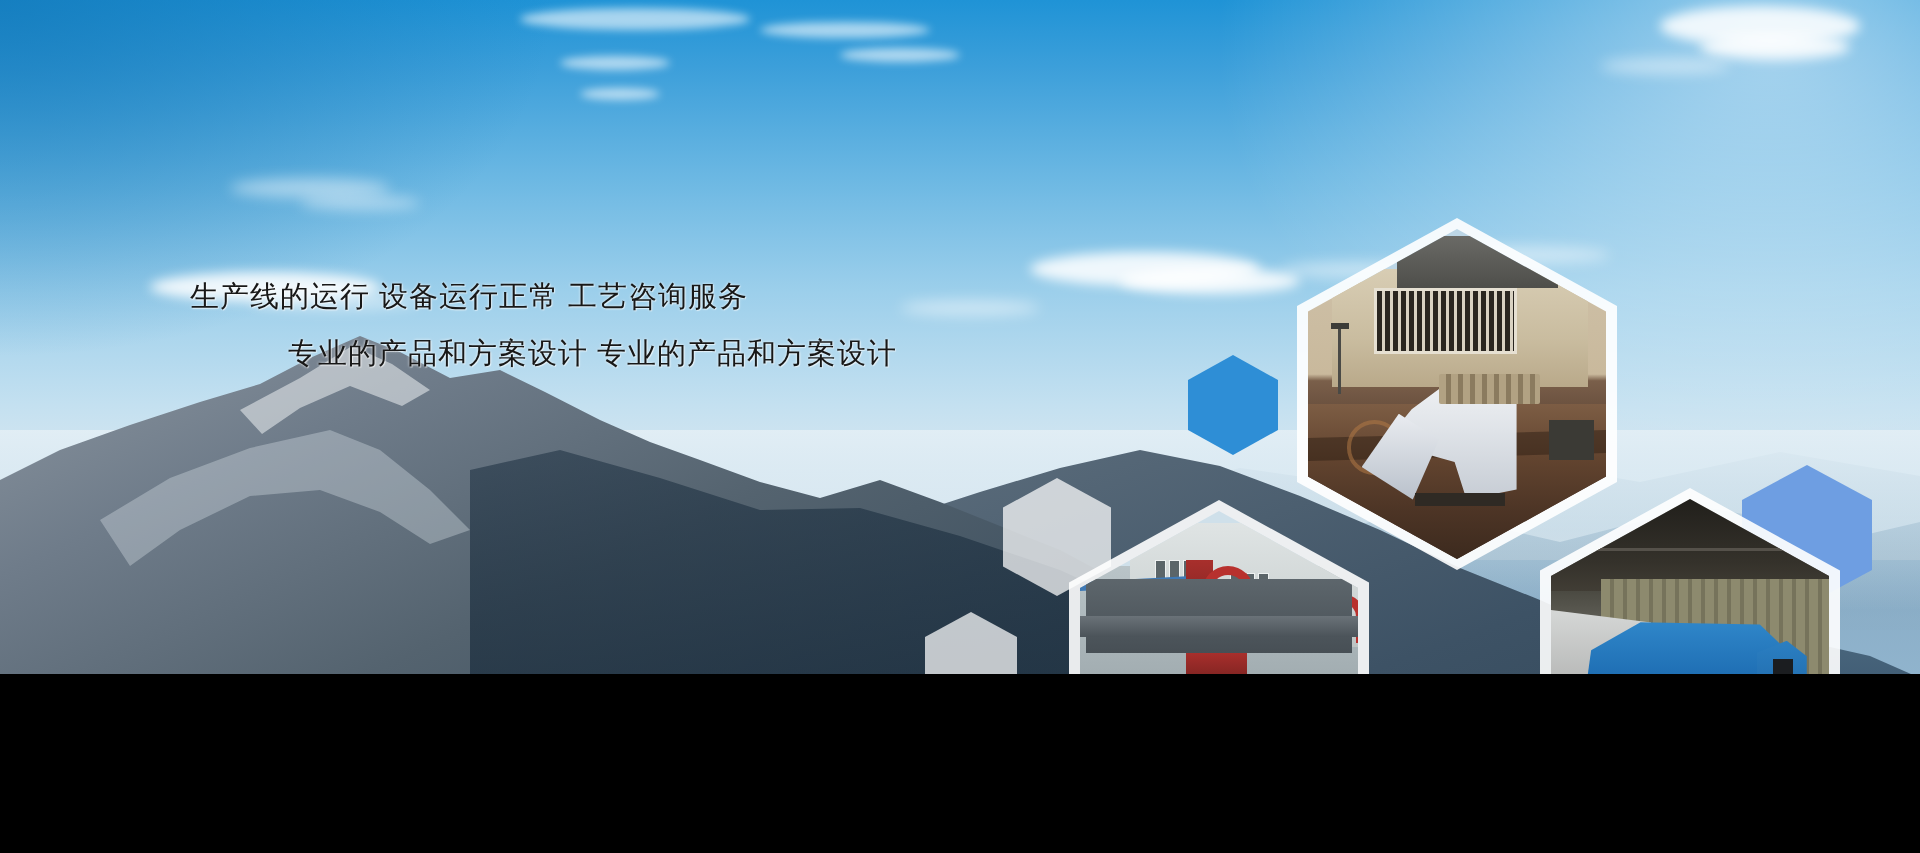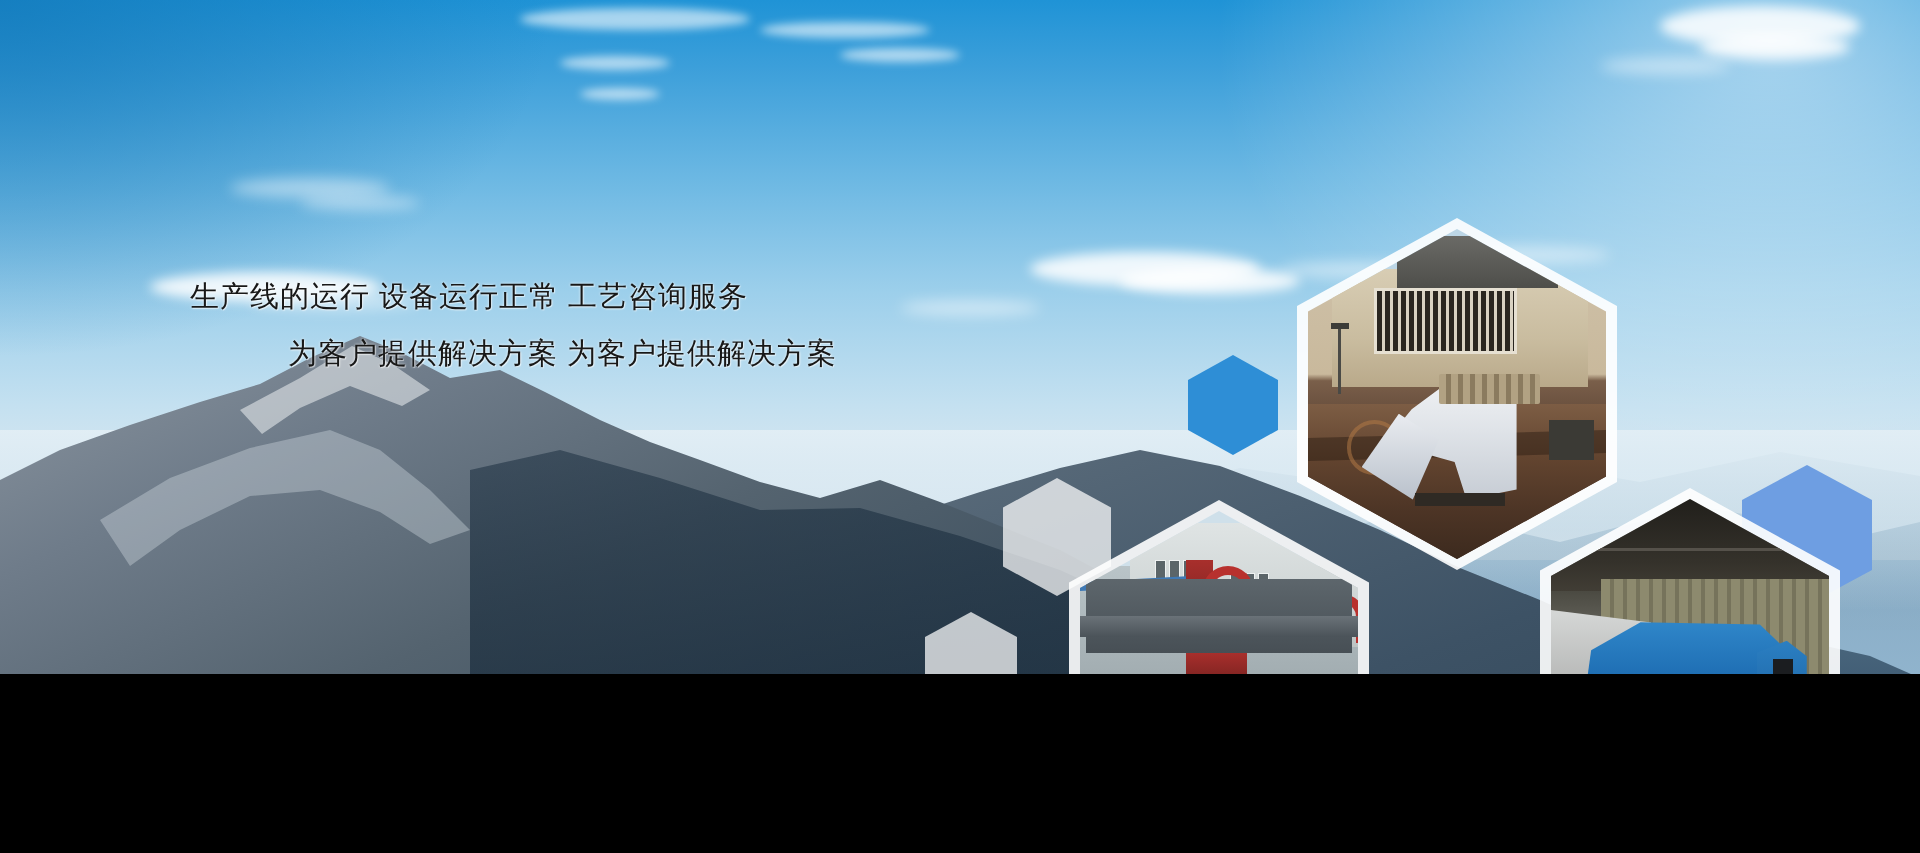--- a/index.html
+++ b/index.html
@@ -419,21 +419,21 @@
   <div class="ridge valley"></div>
   <div class="ridge valley-meadow"></div>
   <div class="ridge valley-river"></div>
   <div class="ridge valley-town"></div>
   <div class="ridge front-hill"></div>
   <div class="ridge front-hill-left"></div>
   <div class="ridge ridge-right-front"></div>
 
   <div class="headline">
     <span class="line1">生产线的运行 设备运行正常 工艺咨询服务</span>
-    <span class="line2">为客户提供解决方案  为客户提供解决方案</span>
+    <span class="line2">专业的产品和方案设计  专业的产品和方案设计</span>
   </div>
 
   <div class="hex hex-white-soft" style="left:1003px; top:478px; width:108px; height:118px;"></div>
   <div class="hex hex-white-soft" style="left:925px;  top:612px; width:92px;  height:100px;"></div>
   <div class="hex hex-solid-lightblue" style="left:1742px; top:465px; width:130px; height:140px;"></div>
   <div class="hex hex-solid-blue" style="left:1188px; top:355px; width:90px;  height:100px;"></div>
   <div class="hex hex-solid-blue" style="left:1378px; top:688px; width:110px; height:122px;"></div>
   <div class="hex hex-white-strong" style="left:1818px; top:782px; width:86px;  height:96px;"></div>
   <div class="hex hex-solid-lightblue" style="left:-40px; top:790px; width:120px; height:130px;"></div>
 

